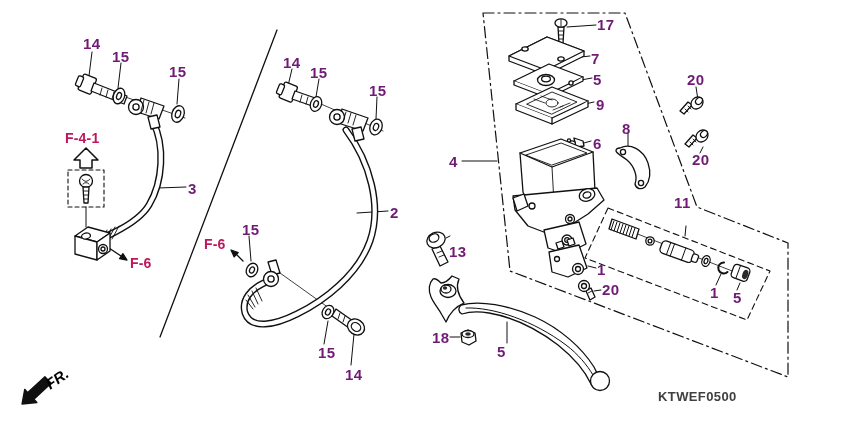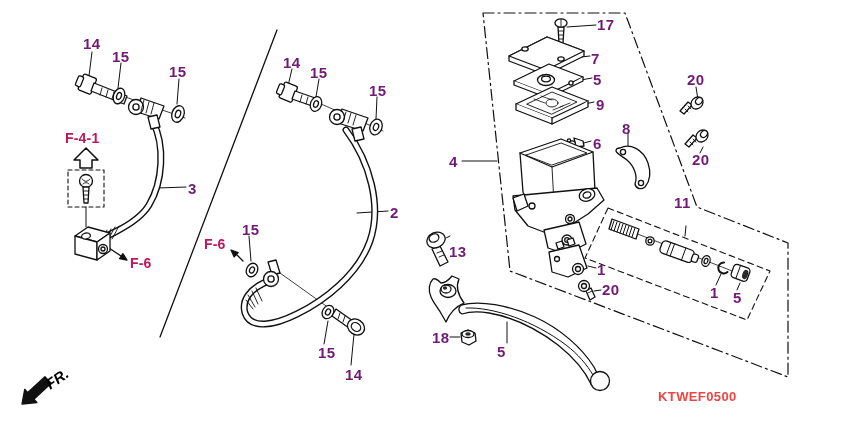--- a/index.html
+++ b/index.html
@@ -10,21 +10,21 @@
   .stage svg{position:absolute;left:0;top:0;z-index:1;}
   .callout{
     position:absolute;z-index:2;color:#701a75;
     font:700 15px/1 "Liberation Sans",sans-serif;letter-spacing:.4px;white-space:nowrap;
   }
   .ref{
     position:absolute;z-index:2;color:#be185d;
     font:bold 14px/1 "Liberation Sans",sans-serif;letter-spacing:.2px;white-space:nowrap;
   }
   .code{
-    position:absolute;z-index:2;color:#ef4444;
+    position:absolute;z-index:2;color:#404040;
     font:700 13px/1 "Liberation Sans",sans-serif;letter-spacing:.4px;
   }
   .fr-label{
     position:absolute;z-index:2;color:#000;
     font:bold 15px/1 "Liberation Sans",sans-serif;font-style:italic;
     transform:rotate(-35deg);transform-origin:0 50%;
   }
 </style>
 </head>
 <body>

